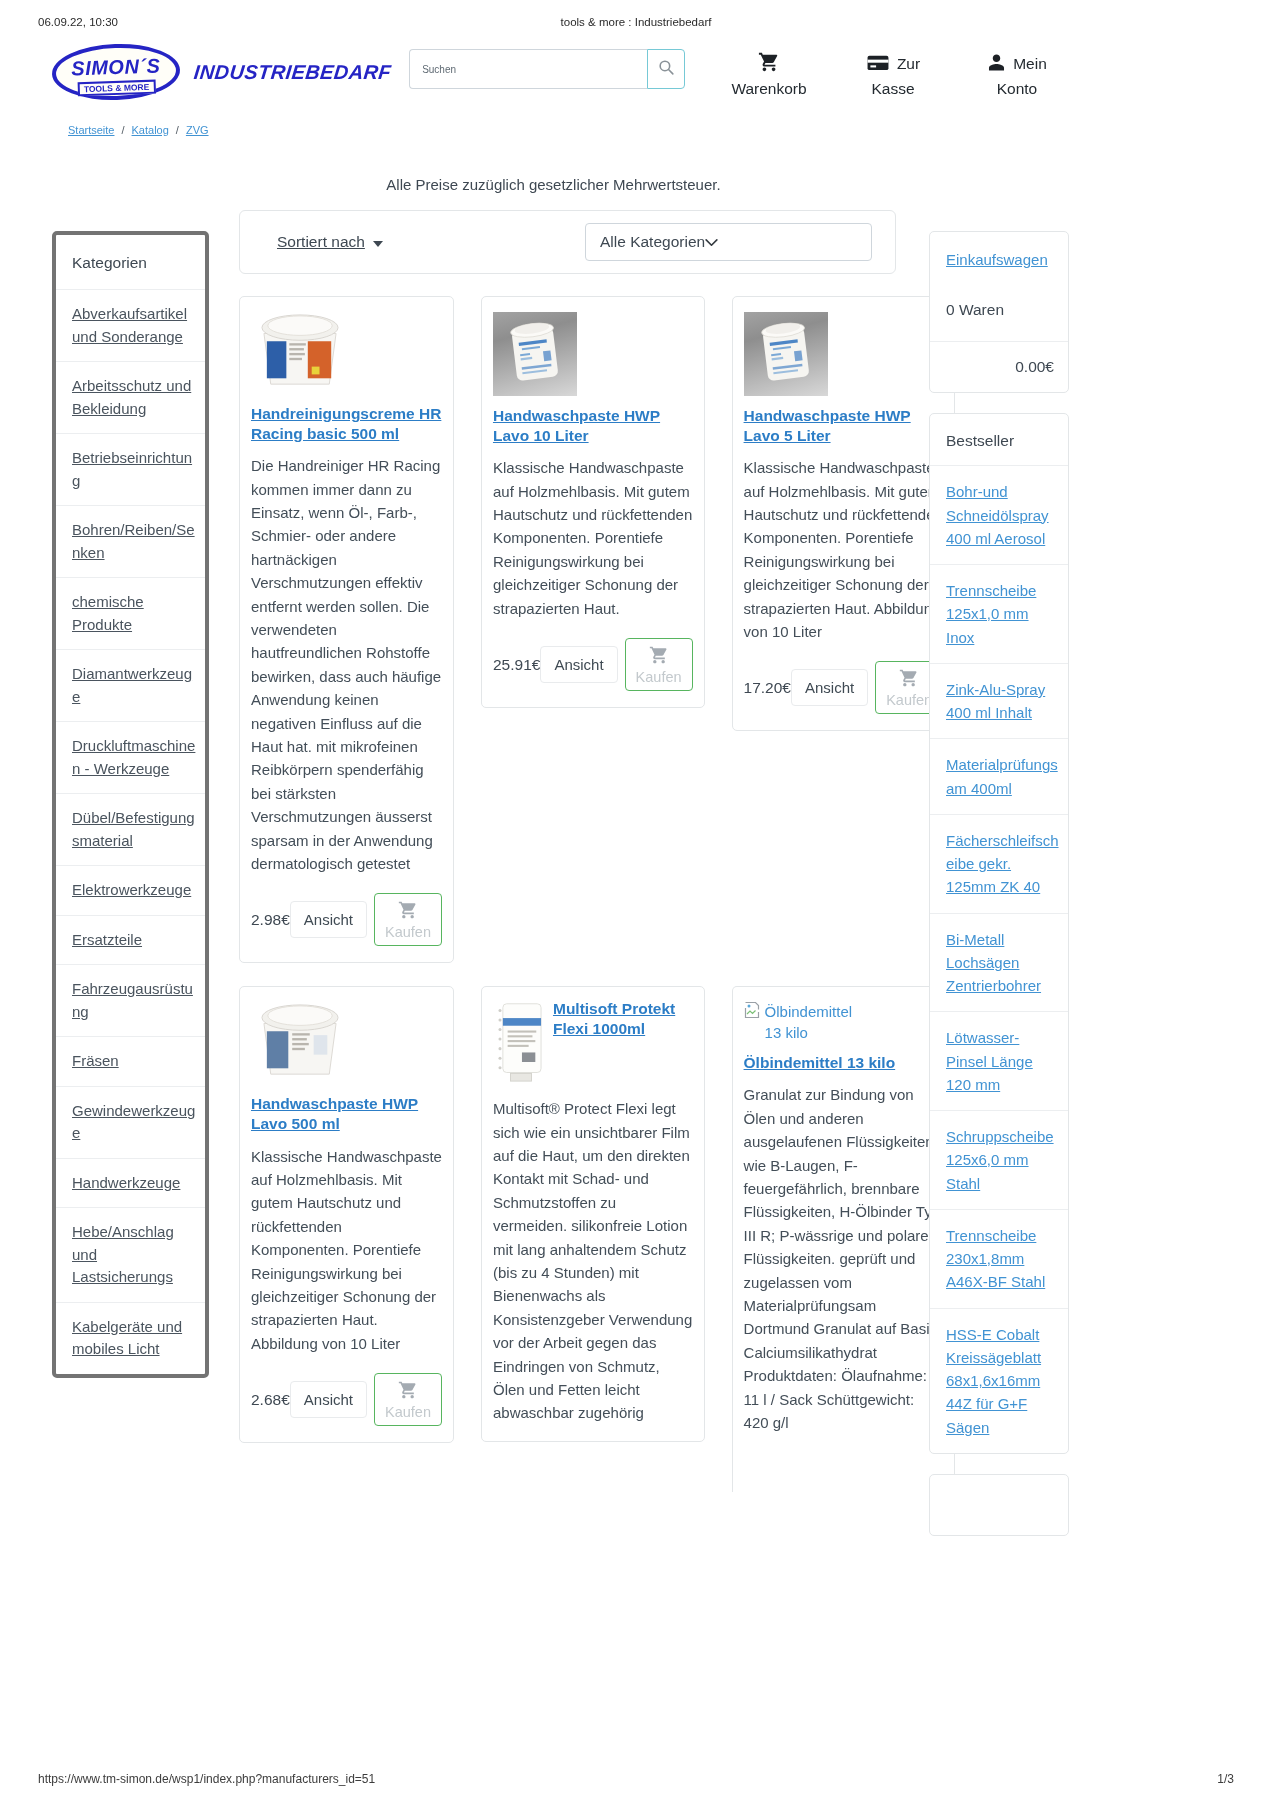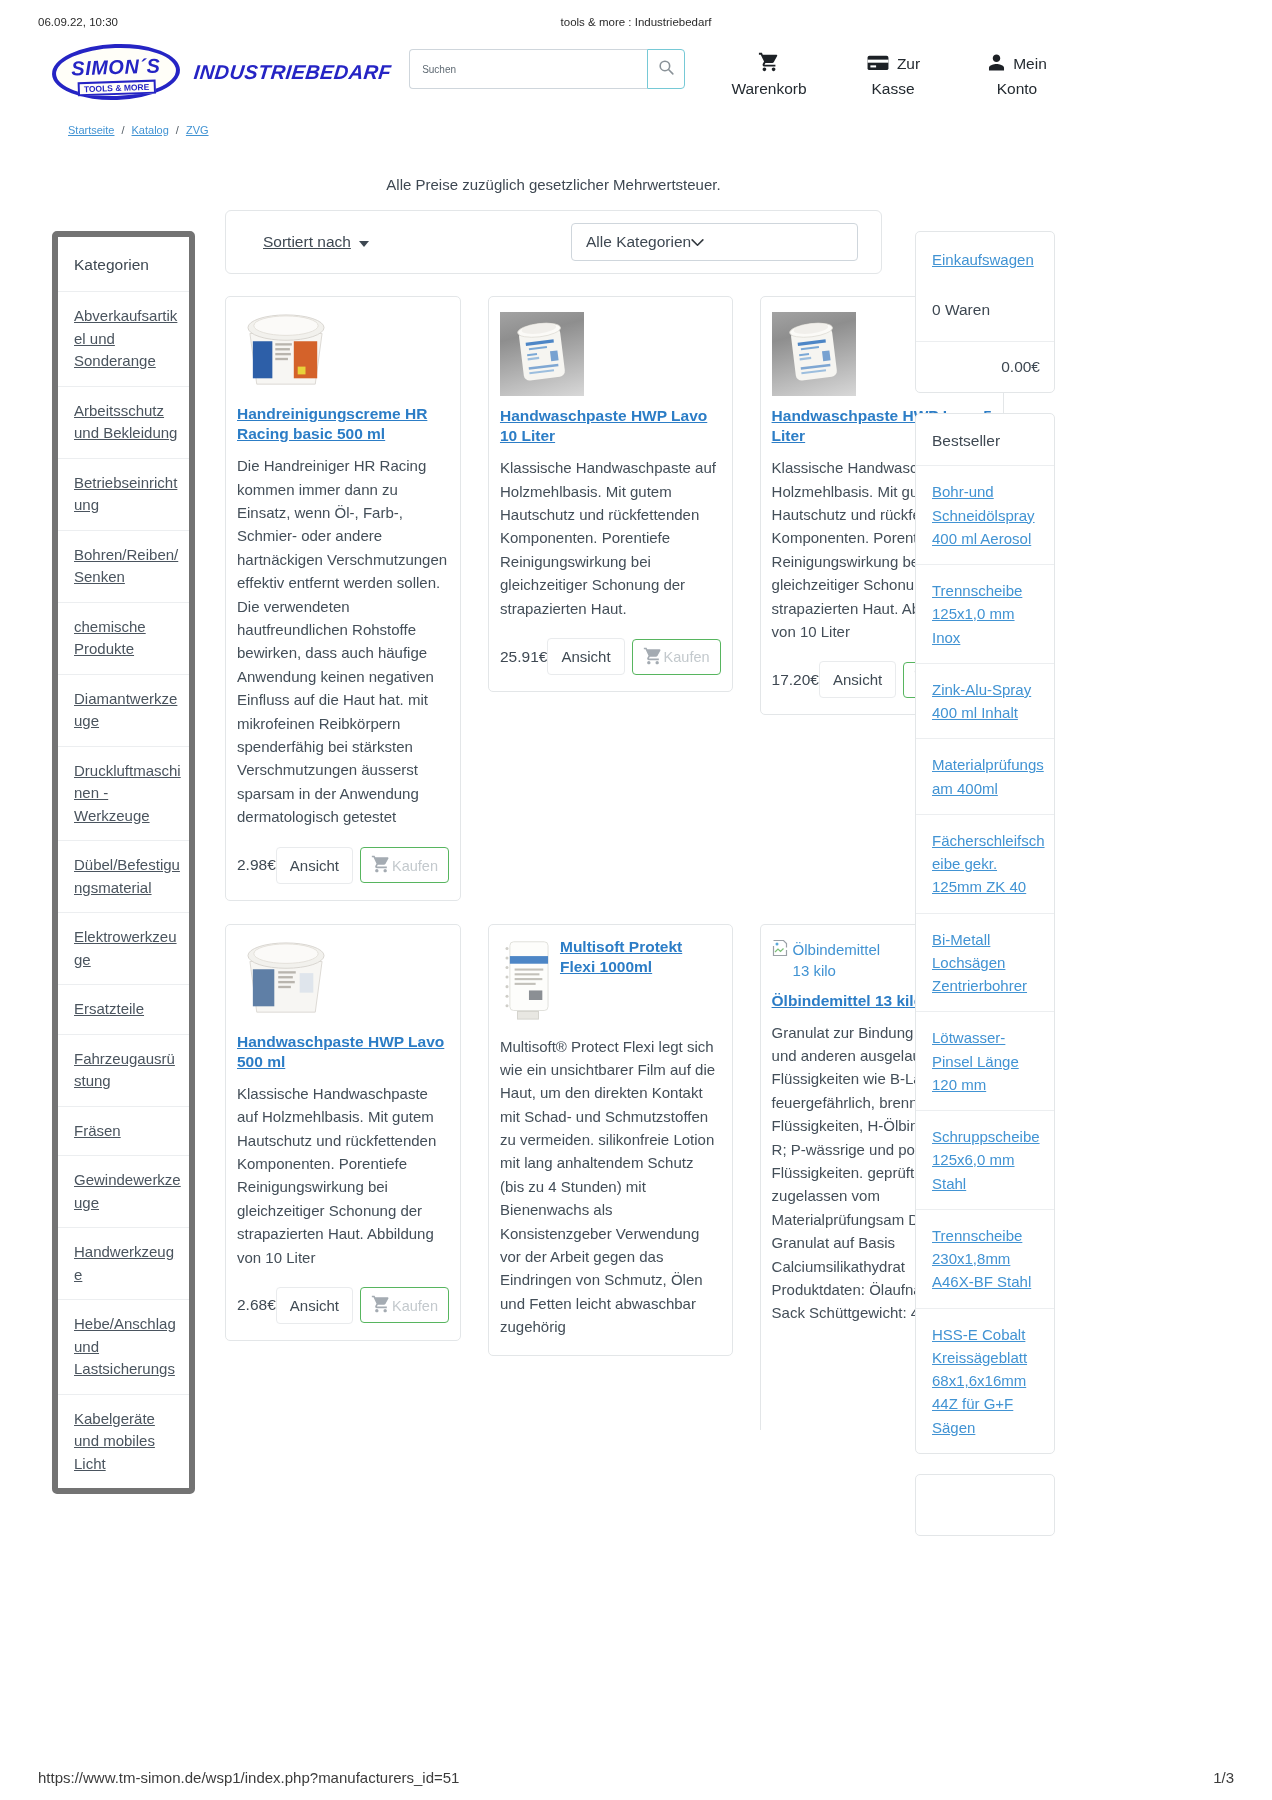--- a/index.html
+++ b/index.html
@@ -3,21 +3,21 @@
 <meta charset="utf-8">
 <style>
   html,body{margin:0;padding:0;background:#888;}
   .page{
     width:1272px;height:1800px;position:relative;margin:0 auto;background:#ffffff;
     font-family:"Liberation Sans",sans-serif;color:#3e4852;overflow:hidden;
   }
   
   .print-head{position:absolute;top:16px;left:38px;right:38px;font-size:11.5px;color:#2b2b2b;}
   .ph-title{position:absolute;left:0;right:0;text-align:center;}
-  .print-foot{position:absolute;left:38px;right:38px;bottom:14px;display:flex;justify-content:space-between;font-size:15px;color:#3c3c3c;text-align:center;}
+  .print-foot{position:absolute;left:38px;right:38px;bottom:14px;display:flex;justify-content:space-between;font-size:12px;color:#3c3c3c;text-align:center;}
   
   .site-header{position:absolute;top:44px;left:52px;width:1003px;display:flex;align-items:flex-start;}
   .logo{display:flex;align-items:center;cursor:pointer;}
   .logo-oval{width:128px;height:56px;border:4px solid #2524c4;border-radius:50%;position:relative;box-sizing:border-box;background:#fffef8;transform:rotate(-2deg);}
   .logo-simons{font-style:italic;font-weight:bold;font-size:20px;color:#2524c4;text-align:center;margin-top:8px;letter-spacing:.5px;}
   .logo-tools{position:absolute;left:50%;bottom:1px;transform:translateX(-50%);background:#fffef8;border:2px solid #2524c4;font-size:8.5px;font-weight:bold;color:#2524c4;padding:0 4px;white-space:nowrap;}
   .logo-word{margin-left:14px;font-style:italic;font-weight:bold;font-size:20px;color:#2524c4;letter-spacing:.4px;transform:skewX(-6deg);}
   .searchbar{display:flex;margin-left:18px;margin-top:5px;}
   .search-input{width:238px;height:40px;box-sizing:border-box;border:1px solid #cfd6dc;border-right:none;border-radius:4px 0 0 4px;padding:0 12px;font-size:10px;font-family:inherit;color:#3e4852;outline:none;}
   .search-input::placeholder{color:#5f6a73;}
@@ -28,40 +28,40 @@
   .nav-top:empty{display:none;}
   .nav-bottom{margin-top:4px;}
   
   .breadcrumb{position:absolute;top:124px;left:68px;font-size:11px;}
   .breadcrumb a{color:#4193d3;text-decoration:underline;cursor:pointer;}
   .breadcrumb .sep{color:#555e66;margin:0 7px;}
   .notice{position:absolute;top:176px;left:52px;width:1003px;text-align:center;font-size:15px;color:#3e4852;}
   
   .layout{position:absolute;top:210px;left:52px;width:1003px;display:flex;align-items:flex-start;}
   
-  .cats{width:143px;box-sizing:border-box;margin-top:21px;border:6px solid #737373;border-radius:5px;background:#fff;}
+  .cats{width:157px;box-sizing:border-box;margin-top:21px;border:4px solid #737373;border-radius:5px;background:#fff;}
   .cats-title{padding:19px 8px 17px 16px;font-size:15.5px;color:#3e4852;}
   .cat-item{display:block;padding:13px 8px 13px 16px;border-top:1px solid #eceef0;font-size:15px;line-height:1.5;color:#4a545e;text-decoration:underline;overflow-wrap:break-word;cursor:pointer;}
   
   .main{width:657px;margin-left:30px;}
   .toolbar{border:1px solid #e3e6e8;border-radius:6px;height:64px;display:flex;align-items:center;padding:0 23px 0 37px;box-sizing:border-box;background:#fff;}
   .sort-link{display:inline-flex;align-items:center;gap:8px;font-size:15.5px;color:#3e4852;cursor:pointer;}
   .sort-text{text-decoration:underline;text-align:right;}
   .cat-select{margin-left:auto;width:287px;height:38px;box-sizing:border-box;border:1px solid #cfd6dc;border-radius:4px;background:#fff;display:flex;align-items:center;padding:0 13px 0 14px;font-size:15.5px;color:#3e4852;cursor:pointer;}
   .cat-select svg{margin-left:auto;}
   .grid{margin-top:22px;display:grid;grid-template-columns:repeat(3,1fr);column-gap:27px;row-gap:23px;align-items:start;}
   .card{border:1px solid #e3e6e8;border-radius:5px;background:#fff;padding:12px 11px 16px;box-sizing:border-box;}
   .p-img{display:block;margin:3px 0 10px;cursor:pointer;}
   .img-gray{width:84px;height:84px;background:linear-gradient(165deg,#a3a3a3 0%,#8e8e8e 28%,#d8d8d8 100%);display:flex;align-items:center;justify-content:center;}
   .p-title{display:block;font-weight:bold;font-size:15.5px;line-height:1.3;color:#2c7dc6;text-decoration:underline;margin-bottom:10px;overflow-wrap:break-word;cursor:pointer;}
   .p-desc{margin:0;font-size:15px;line-height:1.56;color:#434e58;}
   .p-buy{margin-top:18px;display:flex;align-items:center;}
   .p-price{font-size:15.5px;color:#3e4852;}
   .btn-view{margin-left:auto;background:#fff;border:1px solid #e9ebed;border-radius:4px;padding:9px 13px;font-size:15px;color:#3f4a53;font-family:inherit;cursor:pointer;}
-  .btn-buy{margin-left:7px;background:#fff;border:1px solid #57b55f;border-radius:4px;padding:6px 10px 5px;display:flex;align-items:center;gap:1px;font-family:inherit;cursor:pointer;}
+  .btn-buy{margin-left:7px;background:#fff;border:1px solid #57b55f;border-radius:4px;padding:6px 10px 5px;display:flex;flex-direction:column;align-items:center;gap:1px;font-family:inherit;cursor:pointer;}
   .btn-buy .buy-label{font-size:14.5px;color:#c3c9cd;}
   .p5-head{display:flex;gap:4px;margin-bottom:10px;}
   .p5-head .p-title{flex:1;margin-bottom:0;}
   .alt-row{display:flex;gap:5px;margin:2px 0 10px;cursor:pointer;}
   .alt-text{color:#4193d3;font-size:15px;line-height:1.4;max-width:106px;}
   .card-clip{height:506px;overflow:hidden;border-bottom:none;border-radius:5px 5px 0 0;padding-bottom:0;}
   
   .rightcol{width:140px;margin-left:33px;margin-top:21px;}
   .box{border:1px solid #e3e6e8;border-radius:5px;background:#fff;box-sizing:border-box;}
   .cb-top{padding:16px 12px 22px 16px;border-bottom:1px solid #eceef0;}

